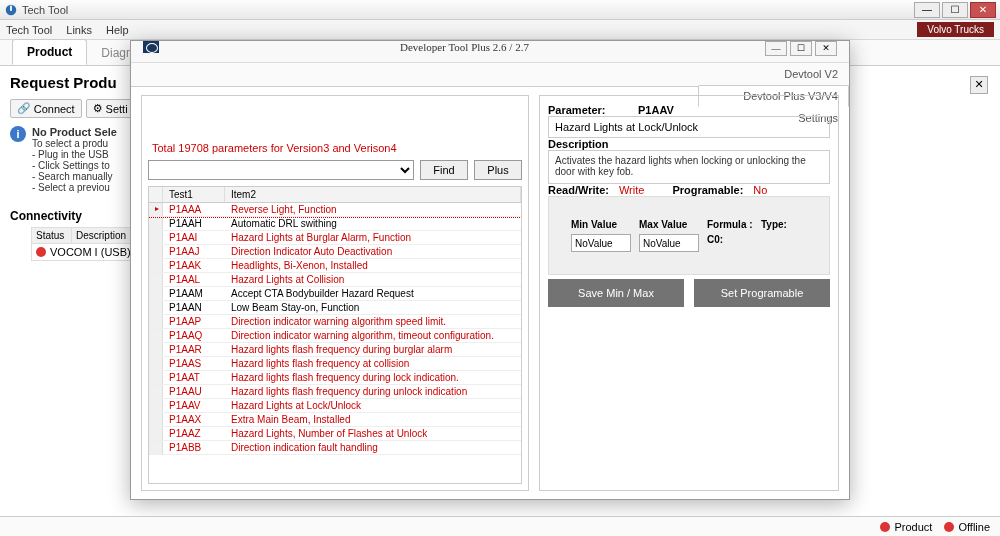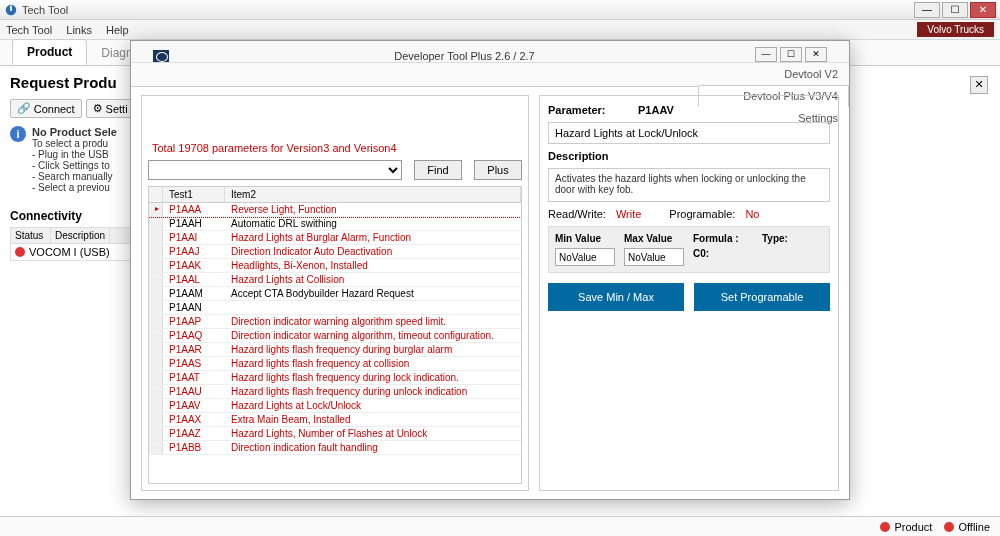--- a/index.html
+++ b/index.html
@@ -22,70 +22,70 @@
 .page-body { display: flex; height: calc(536px - 20px - 20px - 26px - 20px); }
 .left-col { width: 130px; padding: 8px 0 8px 10px; }
 .left-col h2 { font-size: 15px; font-weight: bold; margin-bottom: 8px; white-space: nowrap; }
 .toolbar-row { display: flex; gap: 4px; margin-bottom: 8px; }
 .tbtn { border: 1px solid #bbb; background: #f4f4f4; padding: 2px 6px; cursor: pointer; font-size: 11px; display: flex; align-items: center; gap: 3px; border-radius: 2px; }
 .info-box { display: flex; gap: 6px; margin-top: 4px; }
 .info-icon { width: 16px; height: 16px; border-radius: 50%; background: #3b78cc; color: #fff; text-align: center; line-height: 16px; font-size: 11px; font-weight: bold; flex-shrink: 0; }
 .info-text { font-size: 10px; color: #333; }
 .info-text b { font-size: 11px; }
 .conn-hdr { font-weight: bold; margin-top: 16px; font-size: 12px; }
-.conn-table { margin-top: 4px; border: 1px solid #ddd; width: 124px; }
+.conn-table { margin-top: 4px; border: 1px solid #ddd; width: 124px; margin-left: 21px; }
 .conn-th { display: flex; background: #f0f0f0; border-bottom: 1px solid #ddd; }
 .conn-th div { padding: 2px 4px; font-size: 10px; border-right: 1px solid #ddd; }
 .conn-row { display: flex; align-items: center; padding: 2px 4px; gap: 4px; }
 .red-dot { width: 10px; height: 10px; border-radius: 50%; background: #d33; display: inline-block; }
 
 .center-col { flex: 1; position: relative; }
 
 .modal { position: absolute; left: 0; top: -26px; width: 720px; height: 460px; background: #fff; border: 1px solid #999; box-shadow: 0 4px 20px rgba(0,0,0,.3); display: flex; flex-direction: column; }
-.modal-title { height: 22px; display: flex; align-items: flex-end; padding: 0 22px; border-bottom: 1px solid #ddd; background: #f8f8f8; }
+.modal-title { height: 22px; display: flex; align-items: flex-start; padding: 0 12px; border-bottom: 1px solid #ddd; background: #f8f8f8; font-family: Liberation Serif, serif; }
 .modal-title .logo { width: 16px; height: 12px; background: #18365c; margin-right: 8px; position: relative; }
 .modal-title .logo:after { content:""; position:absolute; left:3px; top:2px; width:10px; height:8px; border:1px solid #fff; border-radius:50%; }
 .modal-title .txt { flex: 1; text-align: center; font-size: 11px; color: #333; }
 .modal-title .mbtn { width: 22px; height: 15px; border: 1px solid #aaa; background: #f4f4f4; margin-left: 3px; text-align: center; font-size: 9px; line-height: 13px; cursor: pointer; }
 
 .modal-tabs { height: 24px; border-bottom: 1px solid #ccc; display: flex; align-items: flex-end; padding-left: 8px; background: #fafafa; flex-direction: column; }
 .mtab { padding: 4px 10px; font-size: 11px; color: #555; cursor: pointer; border: 1px solid transparent; }
 .mtab.active { background: #fff; border: 1px solid #ccc; border-bottom-color: #fff; border-radius: 2px 2px 0 0; padding-left: 44px; }
 
 .modal-body { flex: 1; display: flex; padding: 8px 10px; gap: 10px; overflow: hidden; }
 .list-pane { flex: 1; display: flex; flex-direction: column; border: 1px solid #ccc; padding: 6px; }
 .total-line { color: #c00; font-size: 11px; margin-bottom: 6px; padding-left: 4px; margin-top: 40px; }
-.search-row { display: flex; gap: 12px; margin-bottom: 6px; justify-content: space-between; }
+.search-row { display: flex; gap: 6px; margin-bottom: 6px; justify-content: space-between; }
 .search-row select { flex: 1; height: 20px; border: 1px solid #999; background: #fff; }
 .sbtn { width: 48px; height: 20px; border: 1px solid #999; background: #efefef; cursor: pointer; font-size: 11px; }
 .grid { flex: 1; border: 1px solid #ccc; overflow-y: auto; overflow-x: hidden; }
 .grid-hdr { display: flex; background: #f3f3f3; border-bottom: 1px solid #ccc; position: sticky; top: 0; }
 .grid-hdr div { padding: 2px 6px; font-size: 10px; border-right: 1px solid #ddd; }
 .gcol1 { width: 62px; }
 .gcol2 { flex: 1; }
 .grid-row { display: flex; border-bottom: 1px solid #eee; cursor: pointer; }
 .grid-row div { padding: 1px 6px; font-size: 10px; white-space: nowrap; overflow: hidden; }
 .grid-row.red div { color: #c00; }
 .grid-row.sel { outline: 1px dotted #c00; }
 .grid-row .rowhdr { width: 14px; background: #f0f0f0; border-right: 1px solid #ddd; text-align: center; color: #888; font-size: 8px; }
 
-.detail-pane { width: 300px; border: 1px solid #ccc; padding: 8px; display: flex; flex-direction: column; gap: 6px; font-size: 11px; }
+.detail-pane { width: 300px; border: 1px solid #ccc; padding: 8px; display: flex; flex-direction: column; font-size: 11px; }
 .dp-row { display: flex; gap: 12px; }
 .dp-row .lbl { font-weight: bold; width: 78px; }
 .dp-box { border: 1px solid #ccc; padding: 4px 6px; min-height: 18px; }
 .desc-box { border: 1px solid #ccc; padding: 4px 6px; height: 34px; font-size: 10px; color: #333; }
 .rw-row { display: flex; gap: 10px; align-items: center; }
-.rw-row .lbl { font-weight: normal; }
+.rw-row .lbl { font-weight: bold; }
 .rw-row .val-red { color: #c00; margin-right: 18px; }
-.val-grid { background: #efefef; border: 1px solid #ddd; padding: 6px; display: grid; grid-template-columns: 1fr 1fr 1fr 1fr; gap: 4px 8px; font-size: 10px; }
+.val-grid { background: #efefef; border: 1px solid #ddd; padding: 22px; display: grid; grid-template-columns: 1fr 1fr 1fr 1fr; gap: 4px 8px; font-size: 10px; }
 .val-grid .h { font-weight: bold; }
 .val-grid input { width: 60px; height: 18px; border: 1px solid #aaa; padding: 0 3px; font-size: 10px; }
 .c0 { grid-column: 3; font-weight: bold; }
 .btn-row { display: flex; gap: 10px; margin-top: 4px; }
-.gbtn { flex: 1; background: #0369a1; color: #fff; border: none; padding: 8px 0; font-size: 11px; cursor: pointer; }
+.gbtn { flex: 1; background: #737373; color: #fff; border: none; padding: 8px 0; font-size: 11px; cursor: pointer; }
 
 .right-col { flex: 1; padding: 10px 12px 0 0; display: flex; justify-content: flex-end; align-items: flex-start; }
 .close-box { width: 18px; height: 18px; border: 1px solid #aaa; background: #eee; text-align: center; line-height: 15px; cursor: pointer; font-size: 11px; }
 
 .statusbar { position: absolute; bottom: 0; left: 0; right: 0; height: 20px; border-top: 1px solid #ccc; background: #fafafa; display: flex; align-items: center; justify-content: flex-end; padding: 0 10px; gap: 12px; }
 .sb-item { display: flex; align-items: center; gap: 4px; font-size: 11px; }
 </style>
 </head>
 <body>
 
@@ -209,20 +209,21 @@
                   <div class="gcol2">Hazard Lights at Collision</div>
                 </div>
                 <div class="grid-row">
                   <div class="rowhdr"></div>
                   <div class="gcol1">P1AAM</div>
                   <div class="gcol2">Accept CTA Bodybuilder Hazard Request</div>
                 </div>
                 <div class="grid-row">
                   <div class="rowhdr"></div>
                   <div class="gcol1">P1AAN</div>
+                  <div class="gcol2">Low Beam Stay-on, Function</div>
                 </div>
                 <div class="grid-row red">
                   <div class="rowhdr"></div>
                   <div class="gcol1">P1AAP</div>
                   <div class="gcol2">Direction indicator warning algorithm speed limit.</div>
                 </div>
                 <div class="grid-row red">
                   <div class="rowhdr"></div>
                   <div class="gcol1">P1AAQ</div>
                   <div class="gcol2">Direction indicator warning algorithm, timeout configuration.</div>

